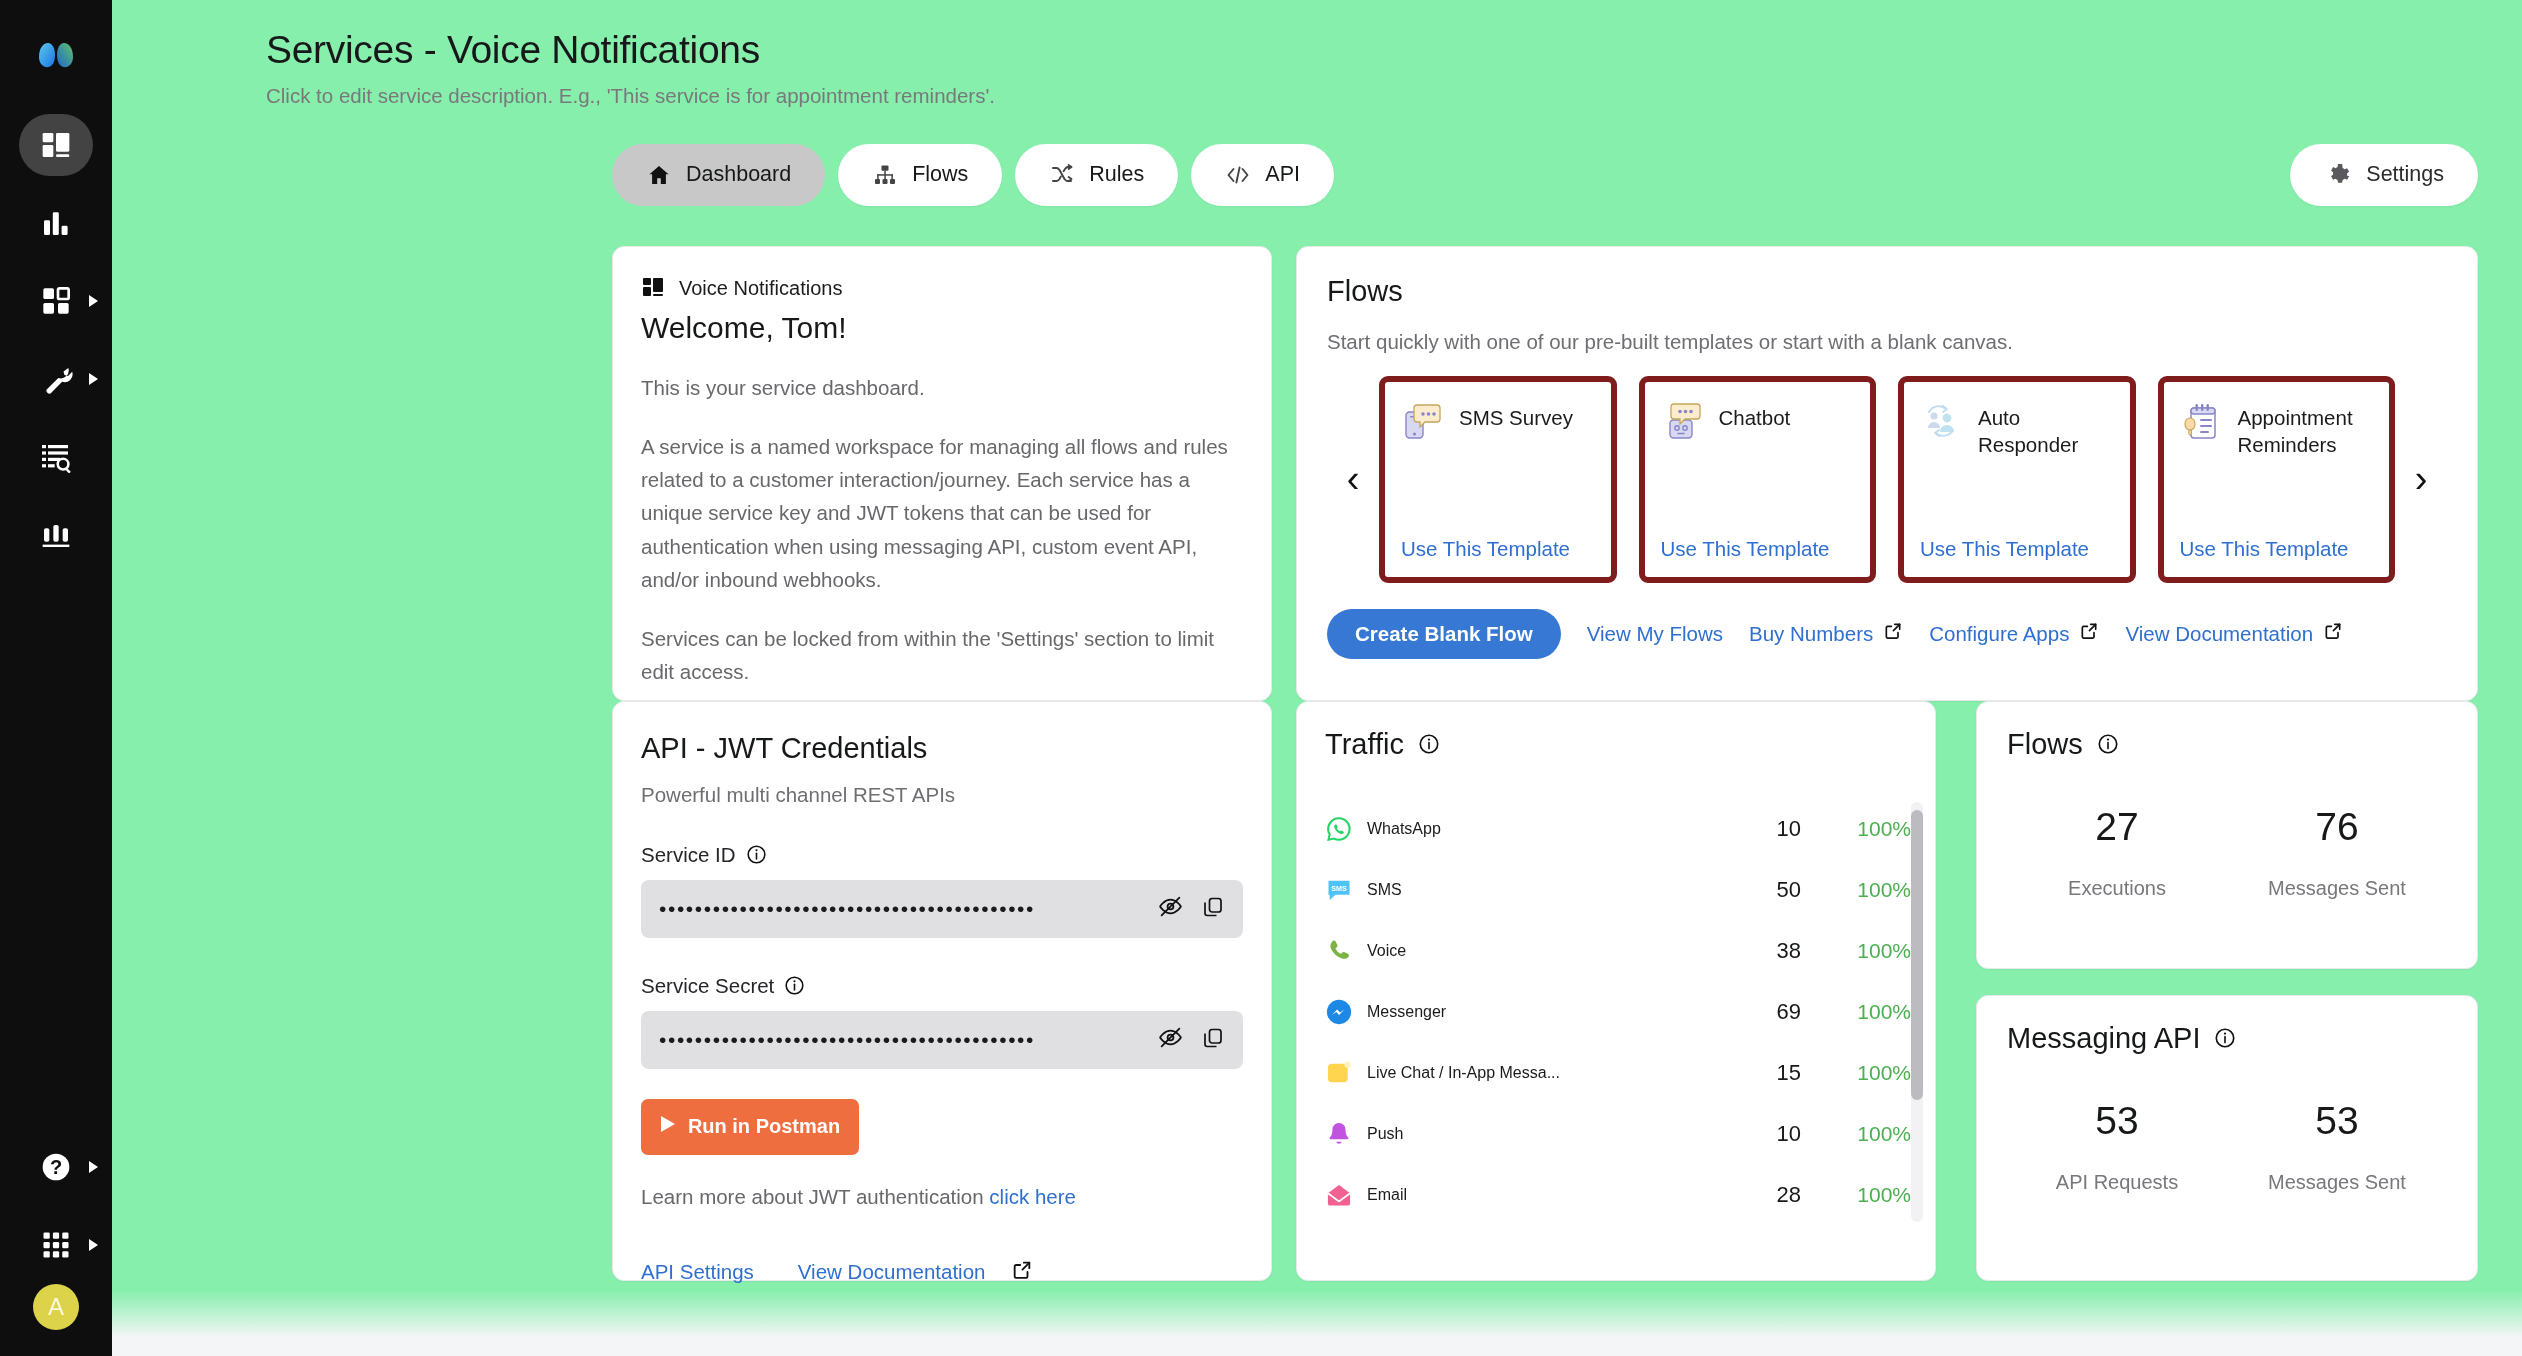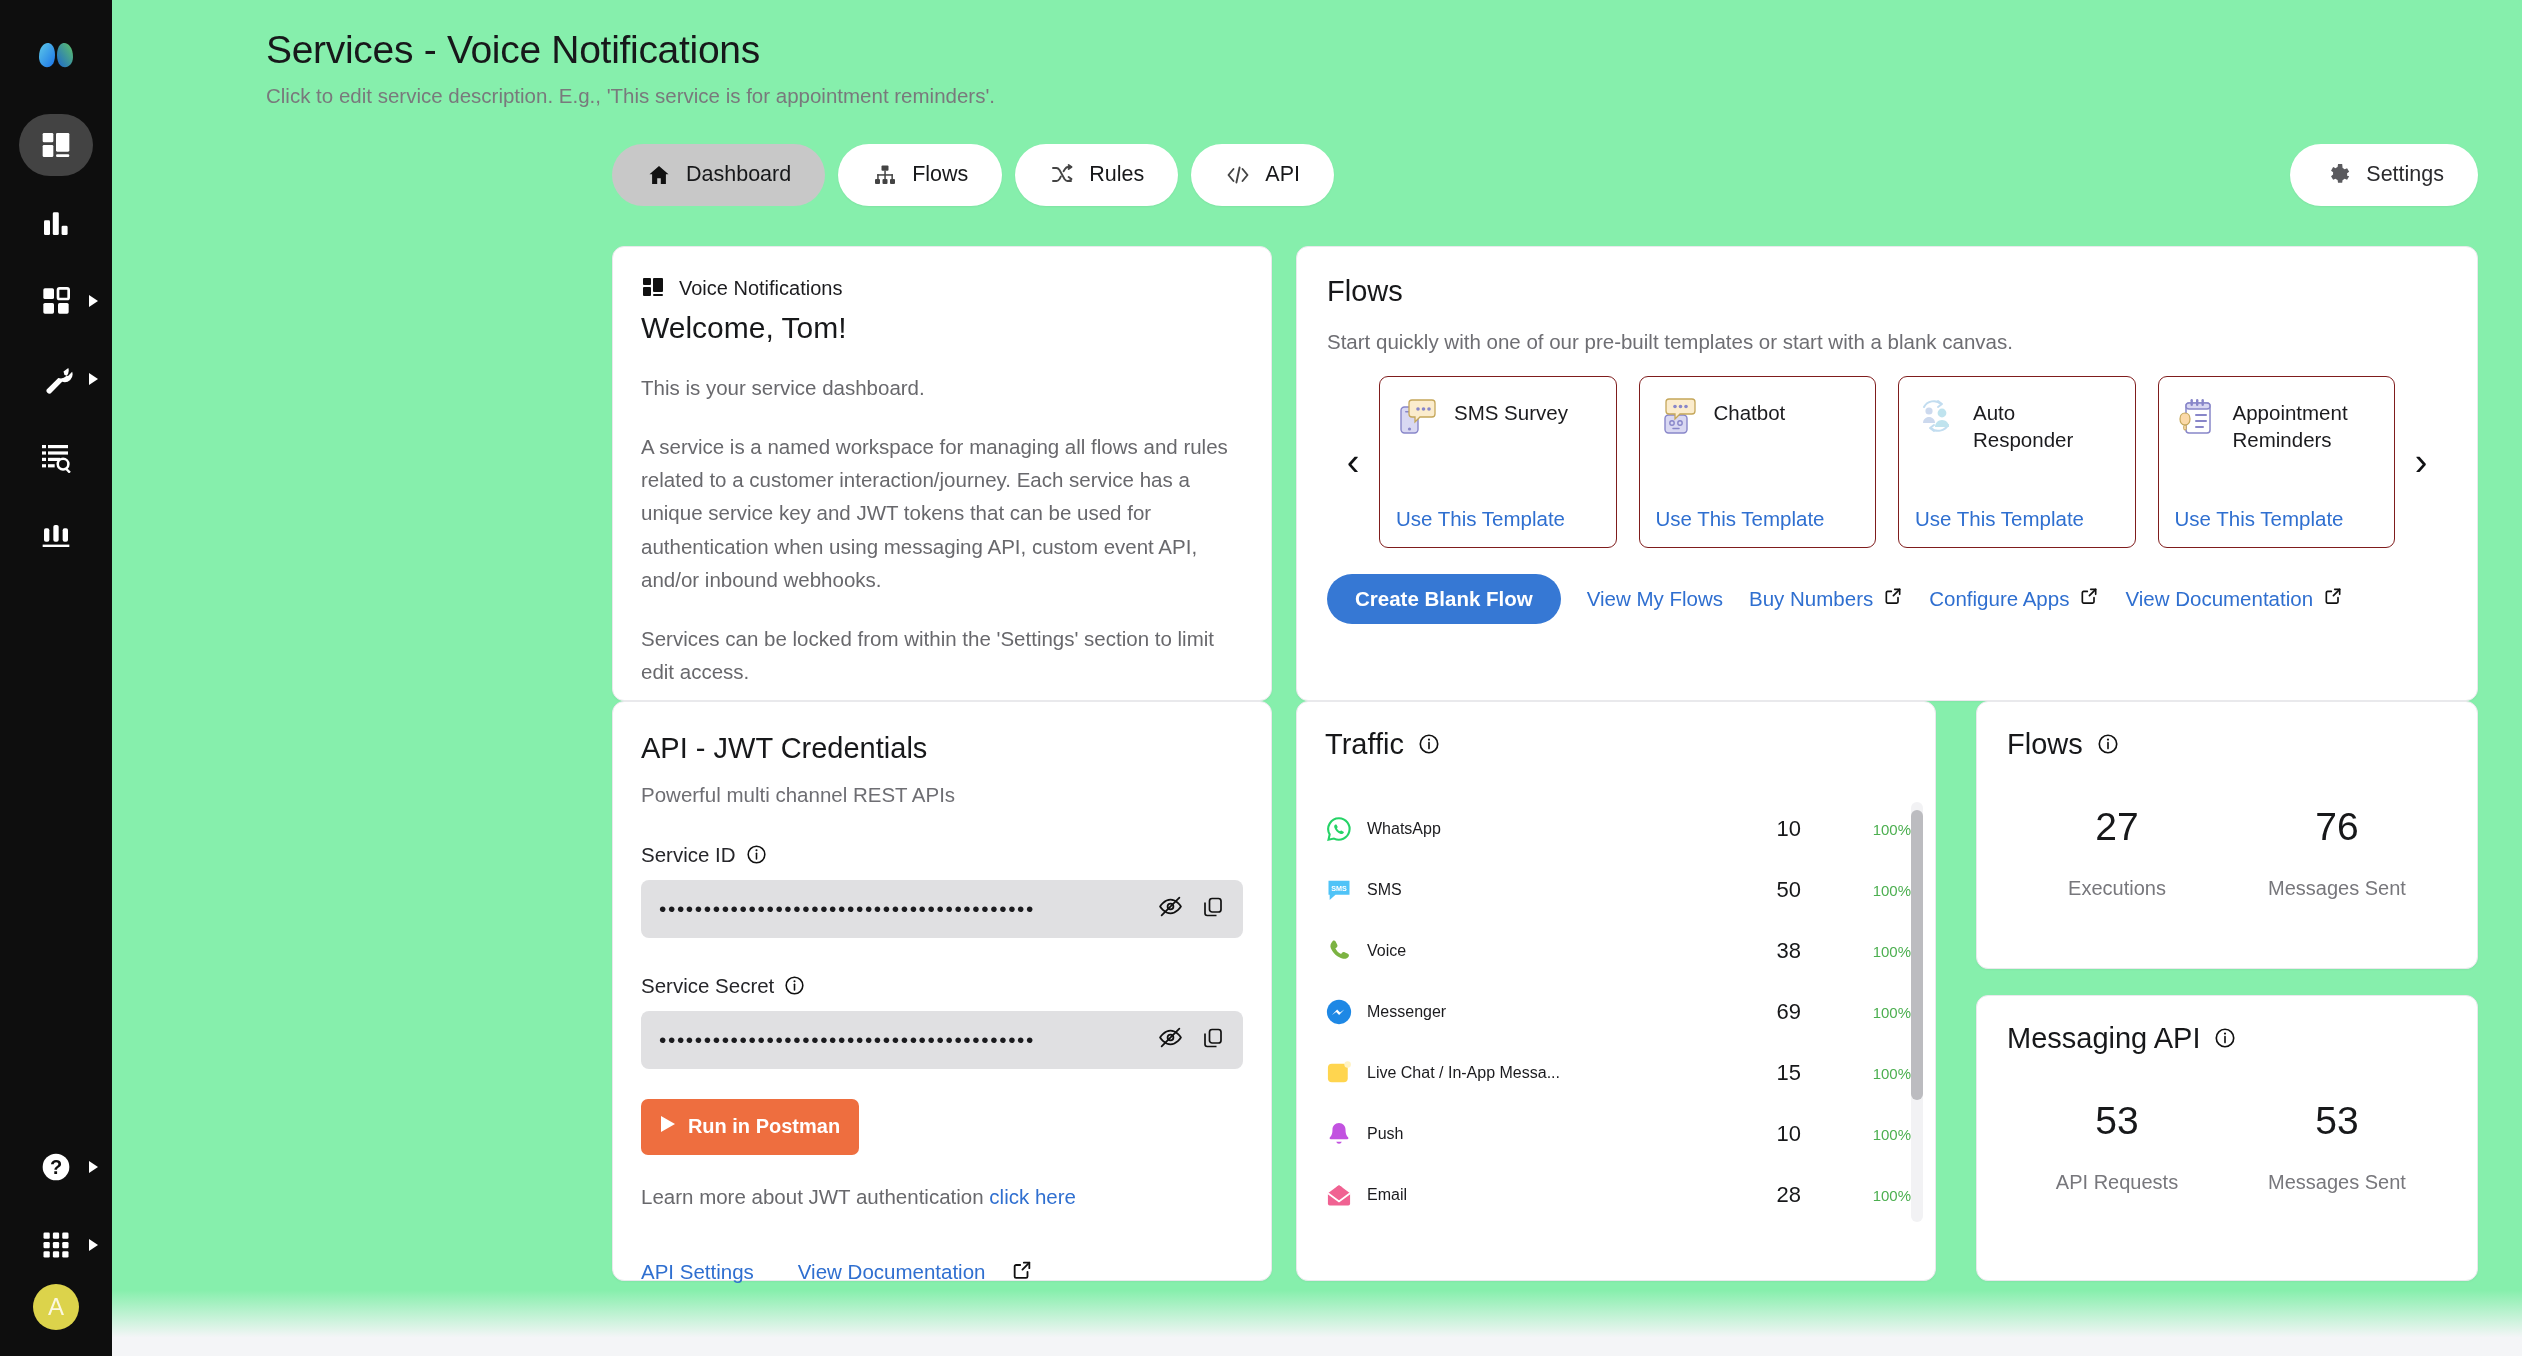--- a/index.html
+++ b/index.html
@@ -90,22 +90,22 @@
   .flows-card { grid-column: 2; grid-row: 1; padding: 28px 30px 26px 30px; height: 455px; }
   .flows-title { font-size: 29px; color: #17181a; }
   .flows-sub { font-size: 20.5px; color: #6e6e73; margin-top: 22px; }
   .carousel { margin-top: 22px; display: flex; align-items: stretch; gap: 0; }
   .carousel-arrow {
     width: 52px; flex: 0 0 52px; display: flex; align-items: center;
     justify-content: center; font-size: 38px; color: #101114; line-height: 1;
   }
   .tpl-track { flex: 1 1 auto; display: grid; grid-template-columns: repeat(4, 1fr); gap: 22px; }
   .tpl-card {
-    border: 1px solid #7f1d1d; border-radius: 9px; background: #fff;
-    padding: 18px 16px 16px 16px; height: 172px;
+    border: 6px solid #7f1d1d; border-radius: 9px; background: #fff;
+    padding: 18px 16px 16px 16px; height: 207px;
     display: flex; flex-direction: column; justify-content: space-between;
   }
   .tpl-top { display: flex; align-items: flex-start; gap: 14px; }
   .tpl-name { font-size: 20.5px; color: #1b1b1e; line-height: 1.35; padding-top: 4px; }
   .tpl-link { font-size: 20.5px; color: #2f6fd0; }
 
   .flows-actions { margin-top: 26px; display: flex; align-items: center; gap: 26px; }
   .primary-btn {
     background: #3678d4; color: #ffffff; border-radius: 30px;
     padding: 16px 28px; height: 50px; display: flex; align-items: center;
@@ -137,21 +137,21 @@
                   grid-template-columns: 640px 1fr; gap: 0 40px; }
   .traffic-card { padding: 26px 0 0 0; height: 580px; position: relative; overflow: hidden; }
   .traffic-title { font-size: 29px; color: #17181a; display: flex;
                    align-items: center; gap: 14px; padding: 0 28px; }
   .traffic-list { margin-top: 38px; padding: 0 24px 0 28px; position: relative; }
   .t-row { display: flex; align-items: center; height: 61px; }
   .t-ico { width: 42px; flex: 0 0 42px; display: flex; align-items: center; }
   .t-name { flex: 1 1 auto; font-size: 16px; color: #1b1b1e; white-space: nowrap;
             overflow: hidden; text-overflow: ellipsis; }
   .t-count { width: 72px; text-align: right; font-size: 22px; color: #17181a; }
-  .t-pct { width: 110px; text-align: right; font-size: 15px; color: #4caf50; }
+  .t-pct { width: 110px; text-align: right; font-size: 21px; color: #4caf50; }
   .t-scroll {
     position: absolute; right: 12px; top: 100px; width: 12px; height: 420px;
     background: #f2f2f4; border-radius: 6px;
   }
   .t-thumb { position: absolute; top: 8px; left: 0; width: 12px; height: 290px;
              background: #bcbcc0; border-radius: 6px; }
 
   .stats-col { display: flex; flex-direction: column; gap: 26px; }
   .stat-card { padding: 26px 30px 26px 30px; }
   .stat-card.flows-stat { height: 268px; }

